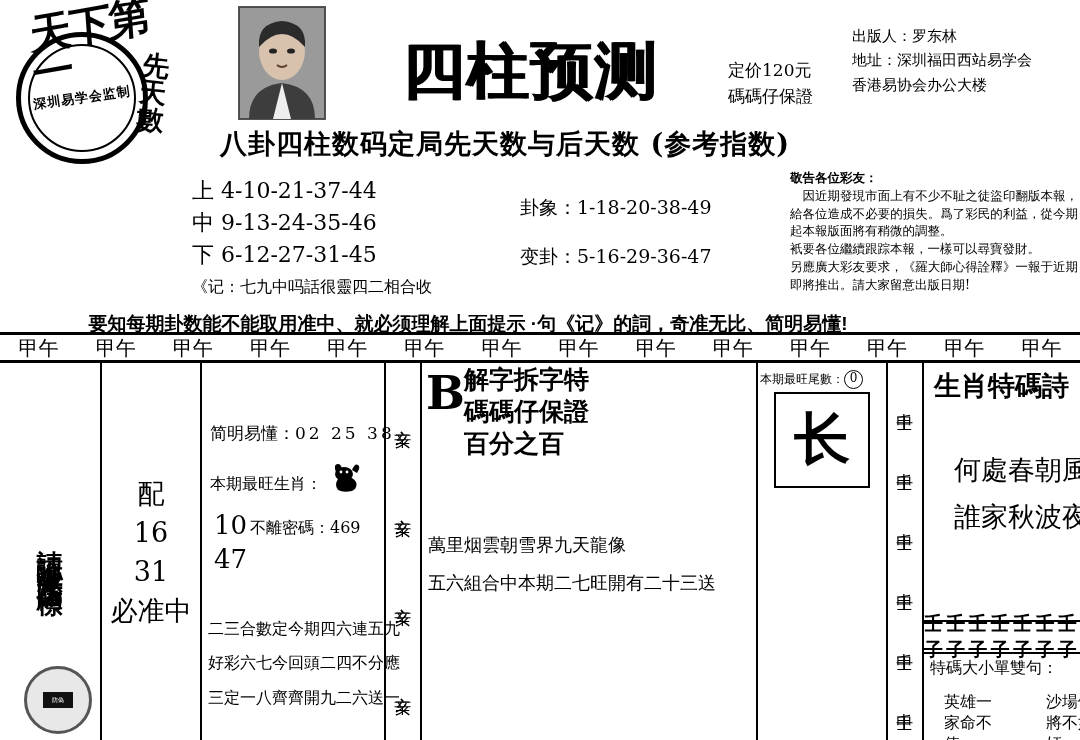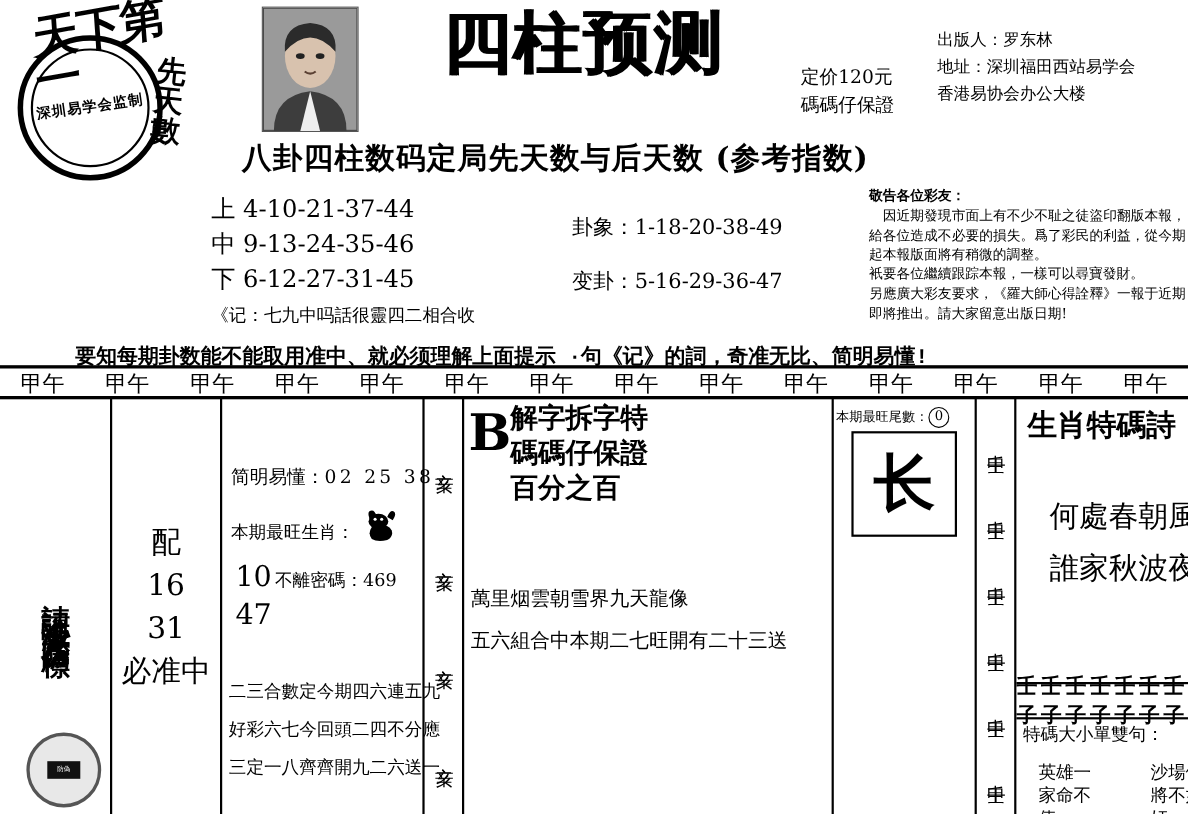--- a/index.html
+++ b/index.html
@@ -107,20 +107,21 @@
     width: 400px;
     text-align: center;
   }
   .main-title {
     font-family: "DejaVu Serif", "Liberation Serif", serif;
     font-weight: bold;
     font-size: 62px;
     letter-spacing: 2px;
     line-height: 1.05;
     text-shadow: 2px 0 0 #000;
+    margin-top: 32px;
   }
   .price-block {
     position: absolute;
     left: 728px;
     top: 36px;
     width: 110px;
     font-family: "DejaVu Serif", "Liberation Serif", serif;
     font-size: 17px;
     line-height: 1.5;
     text-align: left;
@@ -182,25 +183,25 @@
     font-size: 12.5px;
     line-height: 1.42;
     text-align: justify;
   }
   .notice .n-title { font-weight: bold; }
   .notice p { margin: 0; text-indent: 0; }
   .notice .indent { text-indent: 1em; }
 
   .banner {
     position: absolute;
-    left: 4px;
+    left: 16px;
     top: 136px;
     width: 904px;
     text-align: center;
-    font-family: Liberation Mono, monospace;
+    font-family: Liberation Sans, sans-serif;
     font-weight: bold;
     font-size: 19px;
   }
 
   
   .ganzhi-strip {
     position: absolute;
     left: 0;
     top: 332px;
     width: 1080px;

